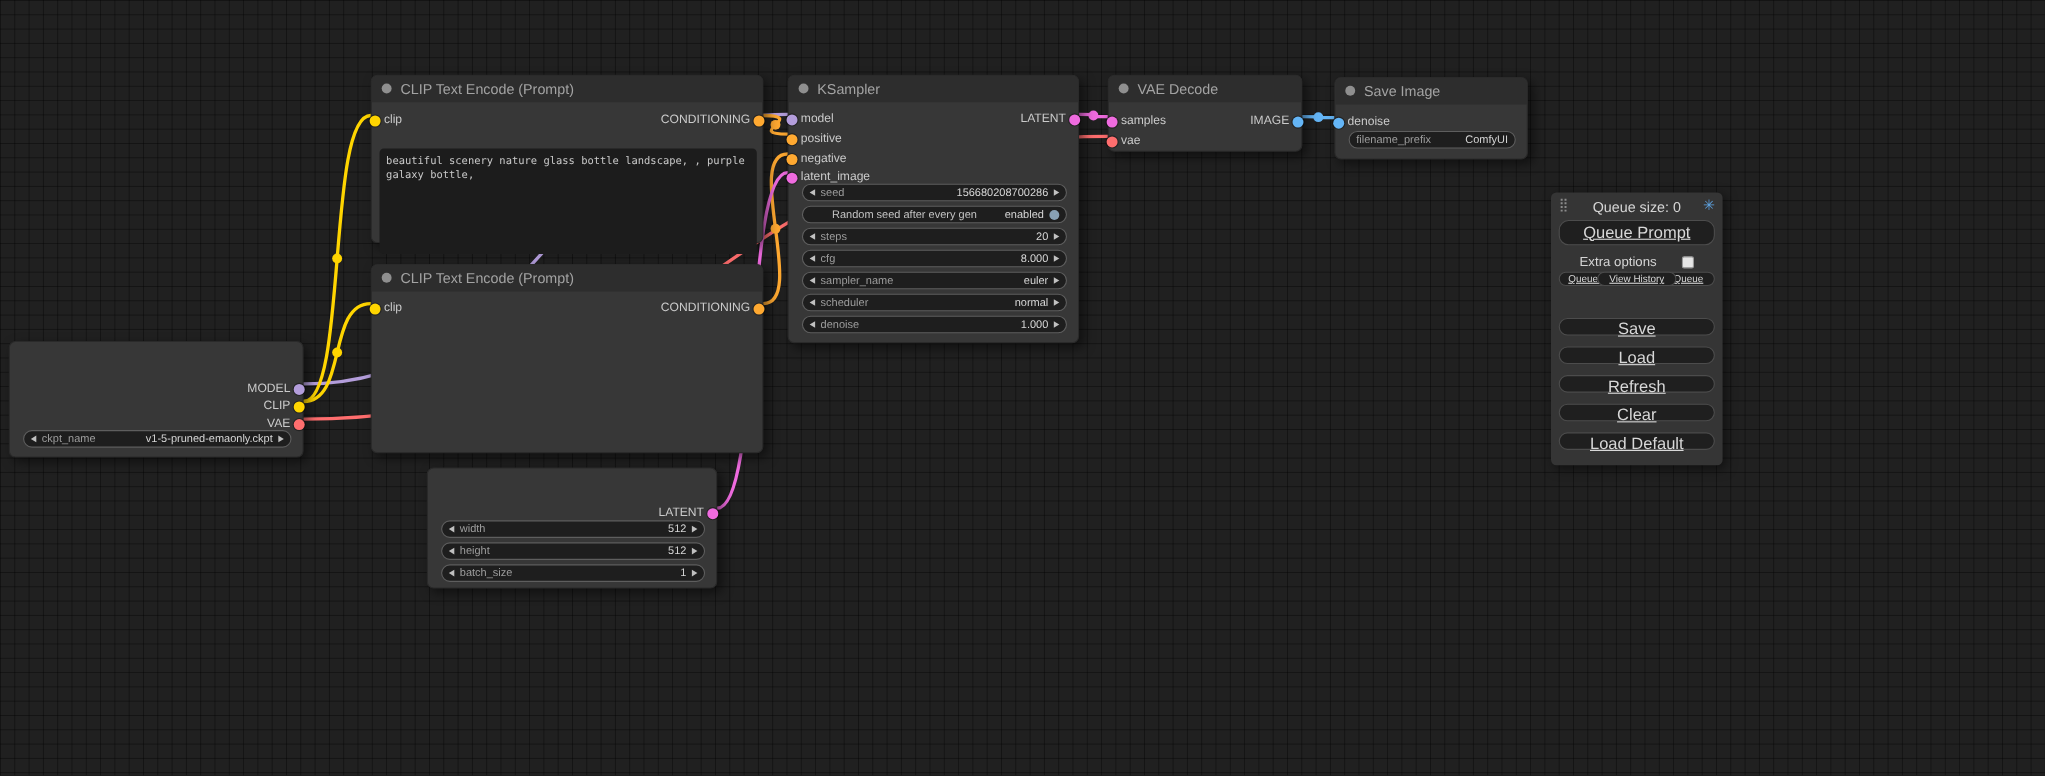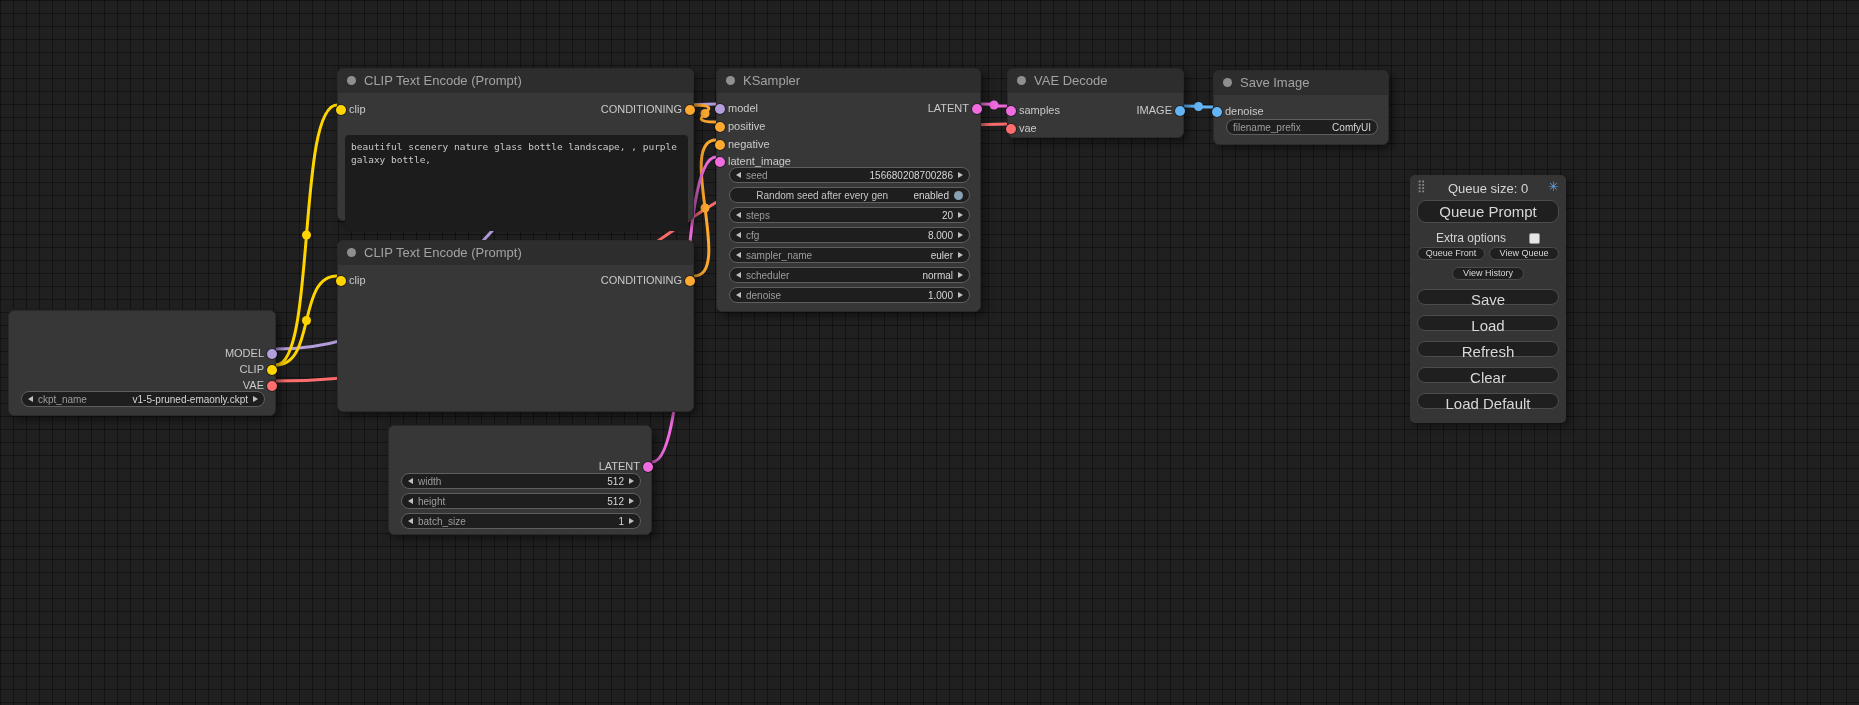--- a/index.html
+++ b/index.html
@@ -31,21 +31,21 @@
   .toggle-dot { width:9px; height:9px; border-radius:50%; flex:none; }
   .prompt-box { position:absolute; background:#1c1c1c; border-radius:4px; padding:5px 6px; color:#c9c9c9;
     font-family:"DejaVu Sans Mono", monospace; font-size:9.5px; line-height:1.4; white-space:pre-wrap; overflow:hidden; }
   .menu { position:absolute; left:1410px; top:175px; width:156px; height:248px; z-index:3; background:#353535;
     border-radius:5px; box-shadow:3px 3px 10px rgba(0,0,0,0.5); color:#ddd; }
   .menu-header { position:relative; height:22px; padding-top:6px; }
   .drag-handle { position:absolute; left:7px; top:4px; color:#8a8a8a; font-size:12px; cursor:grab; }
   .queue-size { display:block; text-align:center; font-size:13px; color:#d5d5d5; }
   .gear { position:absolute; right:7px; top:4px; font-size:13px; cursor:pointer; }
   .btn { position:absolute; left:7px; width:142px; display:block; background:#1f1f1f; border:1px solid #4c4c4c;
-    border-radius:9px; color:#d8d8d8; font-family:inherit; cursor:pointer; text-align:center; padding:0; }
+    border-radius:9px; color:#d8d8d8; font-family:inherit; cursor:pointer; text-align:center; padding:0;text-decoration:underline; }
   .btn.big { height:16px; font-size:15px; line-height:20px; }
   .btn.qp { top:25px; height:23px; }
   .btn.small { height:13px; font-size:9px; line-height:11px; border-radius:7px; }
   .extra-row { position:absolute; top:56px; left:0; width:100%; display:flex; justify-content:center; align-items:center;
     gap:23px; font-size:12px; color:#d5d5d5; }
   .checkbox { width:11px; height:11px; background:#e6e6e6; border-radius:2px; border:1px solid #999; }
 </style>
 </head>
 <body>
 
@@ -257,21 +257,21 @@
       <span class="queue-size">Queue size: 0</span>
       <span class="gear" style="color: rgb(94, 162, 224);">✳</span>
     </div>
     <button class="btn big qp">Queue Prompt</button>
     <div class="extra-row">
       <span>Extra options</span>
       <span class="checkbox"></span>
     </div>
     <button class="btn small" style="top:72px;left:7px;width:68px">Queue Front</button>
     <button class="btn small" style="top:72px;left:79px;width:70px">View Queue</button>
-    <button class="btn small" style="top:92px;left:42px;width:72px">View History</button>
+    <button class="btn small" style="top:72px;left:42px;width:72px">View History</button>
     <button class="btn big" style="top:114px">Save</button>
     <button class="btn big" style="top:140px">Load</button>
     <button class="btn big" style="top:166px">Refresh</button>
     <button class="btn big" style="top:192px">Clear</button>
     <button class="btn big" style="top:218px">Load Default</button>
   </div>
 
 </div>
 
 </body></html>

